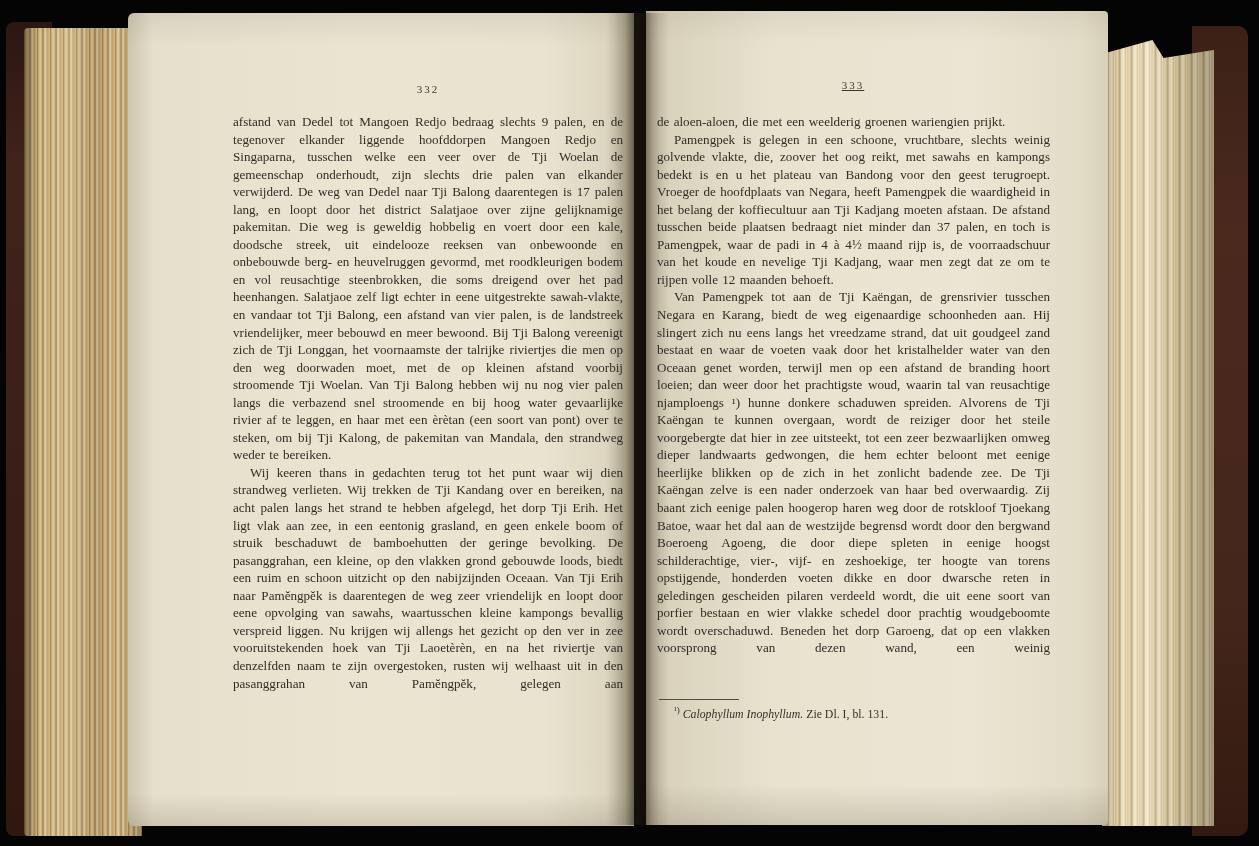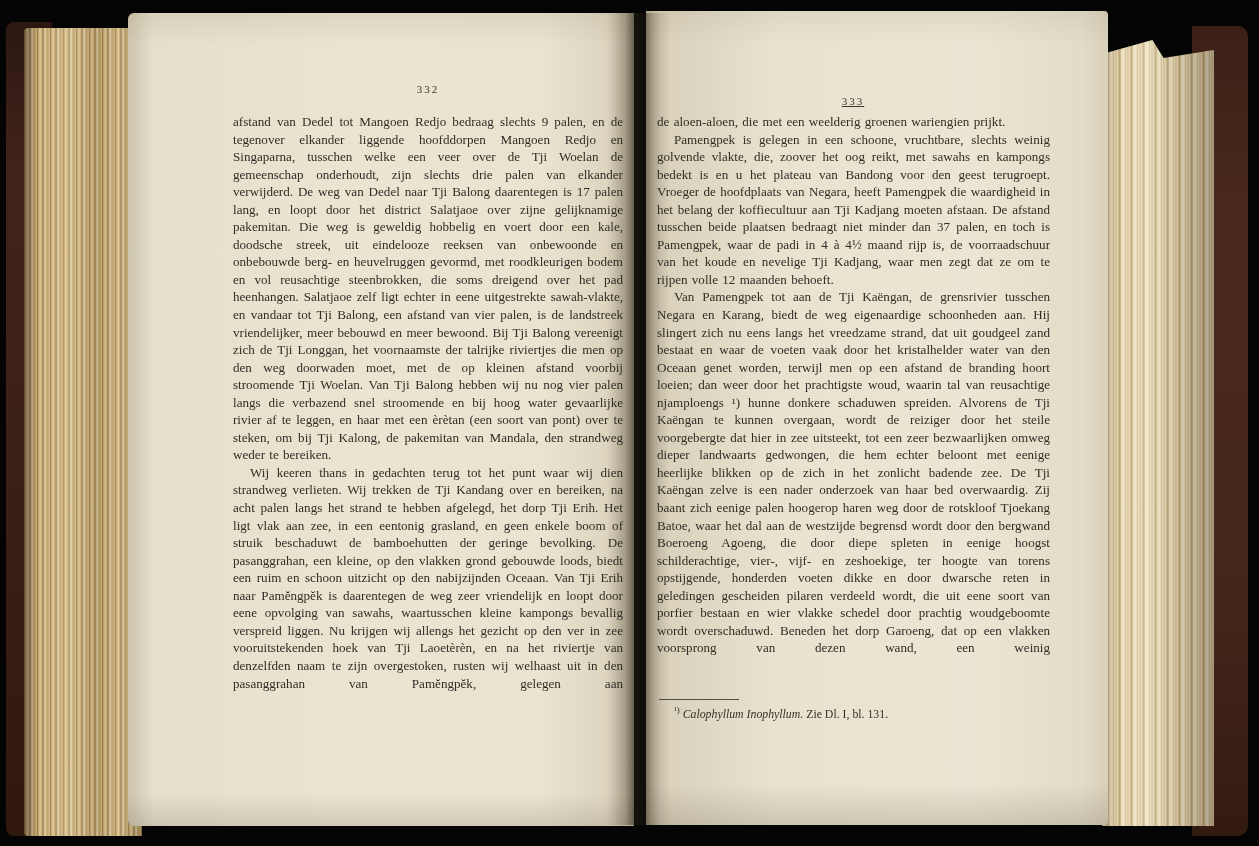--- a/index.html
+++ b/index.html
@@ -92,21 +92,21 @@
 
   
   .pagenum {
     position: absolute;
     text-align: center;
     font-size: 11px;
     letter-spacing: 2px;
     color: #3b372e;
   }
   .page-left .pagenum { left: 105px; top: 70px; width: 390px; }
-  .page-right .pagenum { left: 11px; top: 84px; width: 392px; text-decoration: underline; }
+  .page-right .pagenum { left: 11px; top: 68px; width: 392px; text-decoration: underline; }
 
   .text-block {
     position: absolute;
     color: #312d26;
     font-size: 13.1px;
     line-height: 17.55px;
     text-align: justify;
     word-spacing: 1px;
   }
   .page-left .text-block { left: 105px; top: 100px; width: 390px; }

